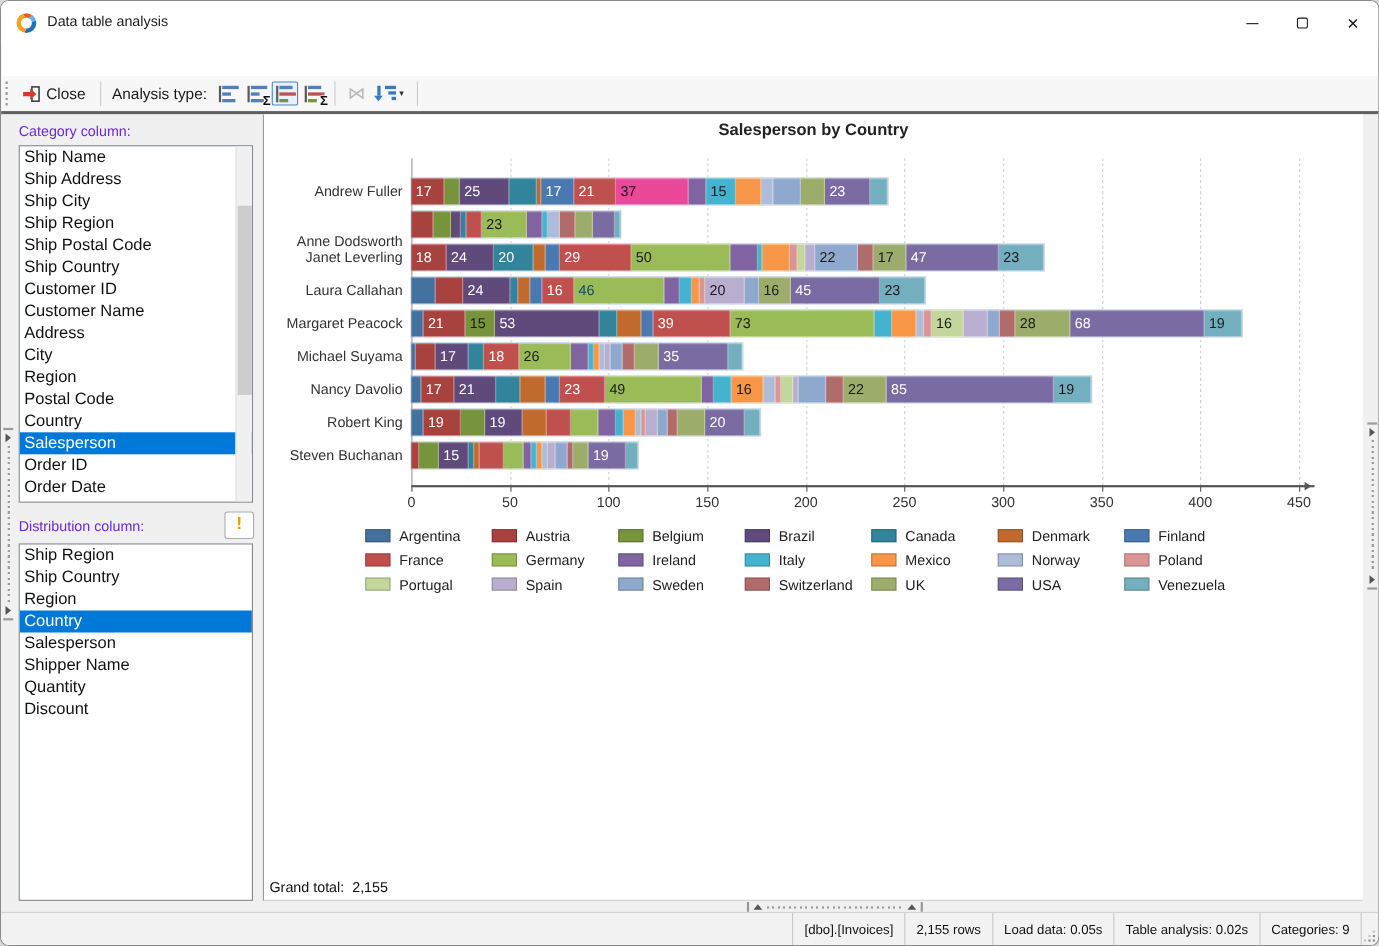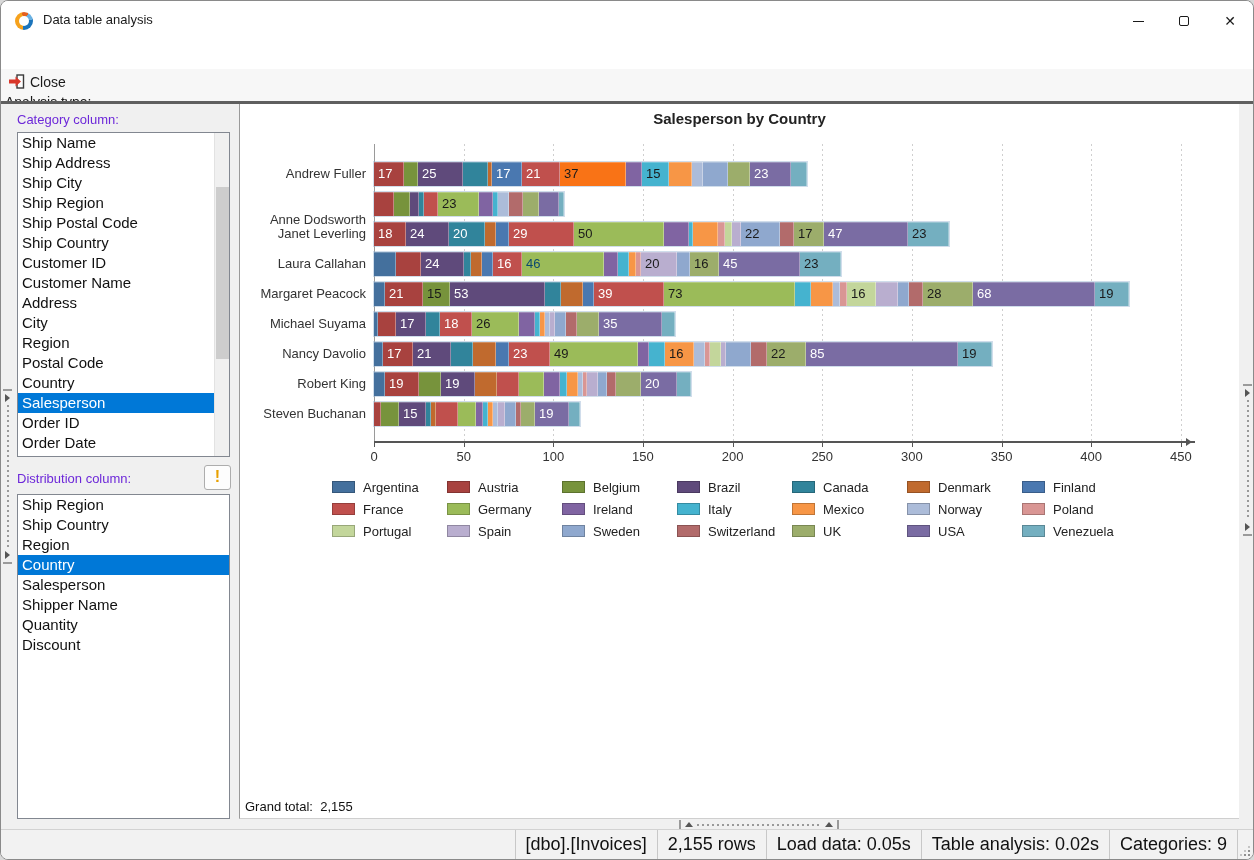--- a/index.html
+++ b/index.html
@@ -16,21 +16,21 @@
   .app-icon::after { content:""; position:absolute; left:4px; top:4px; width:10px; height:10px; border-radius:50%; background:#fff; }
   .title-text { position:absolute; left:42px; top:11px; font-size:13px; color:#1a1a1a; }
   .win-controls { position:absolute; right:0; top:0; height:40px; display:flex; }
   .win-btn { width:46px; height:40px; display:flex; align-items:center; justify-content:center; color:#1a1a1a; font-size:14px; }
   .glyph-min { width:11px; height:1px; background:#1a1a1a; }
   .glyph-max { width:10px; height:10px; border:1px solid #1a1a1a; border-radius:2px; }
   
   .menubar { position:absolute; left:0; top:40px; width:100%; height:28px; background:#fbfbfb; display:flex; align-items:center; padding-left:8px; border-bottom:1px solid #efefef; }
   .menu-item { padding:0 11px; font-size:14px; color:#1a1a1a; line-height:27px; }
   
-  .toolbar { position:absolute; left:0; top:68px; width:100%; height:32px; background:#f7f7f7; display:flex; align-items:flex-start;flex-direction:column; }
+  .toolbar { position:absolute; left:0; top:68px; width:100%; height:32px; background:#f7f7f7; display:flex; align-items:center; }
   .darkline { position:absolute; left:0; top:100px; width:100%; height:3px; background:#5f5f5f; }
   .grip-v { width:4px; height:22px; margin:0 5px 0 3px;
     background:repeating-linear-gradient(to bottom,#9a9a9a 0 2px,transparent 2px 5px); background-size:2px 100%; background-repeat:no-repeat; background-position:center; }
   .tb-btn { display:flex; align-items:center; gap:5px; padding:3px 6px; border:1px solid transparent; border-radius:2px; }
   .tb-label { font-size:14px; color:#1a1a1a; }
   .tb-sep { width:1px; height:22px; background:#c9c9c9; margin:0 6px; }
   .icon-box { position:relative; width:24px; height:22px; display:flex; align-items:center; justify-content:center;
     margin:0 1px; border:1px solid transparent; border-radius:2px; }
   .icon-box.selected { border-color:#4a86c8; background:#e8f1fa; }
   .mini-bars { position:relative; width:17px; height:15px; border-left:2px solid #5a5a5a; padding-left:1px; display:flex; flex-direction:column; justify-content:space-between; }
@@ -76,21 +76,21 @@
   .tick { position:absolute; width:1px; height:6px; background:#555; z-index:4; }
   .tick-label { position:absolute; width:40px; text-align:center; font-size:13px; color:#333; }
   .legend { position:absolute; display:grid; grid-template-columns:repeat(7,115px); grid-auto-rows:22px; }
   .legend-item { display:flex; align-items:center; gap:8px; }
   .swatch { width:23px; height:12px; border:1px solid rgba(0,0,0,.22); flex:0 0 auto; }
   .legend-name { font-size:13px; color:#222; white-space:nowrap; }
   .grand-total { position:absolute; left:5px; bottom:4px; font-size:13px; color:#111; }
   
   .statusbar { position:absolute; left:0; bottom:0; width:100%; height:30px; background:#f2f2f2; border-top:1px solid #d2d2d2;
     display:flex; justify-content:flex-end; align-items:stretch; }
-  .status-section { display:flex; align-items:center; padding:0 10px; border-left:1px solid #c8c8c8; font-size:18px; color:#111; white-space:nowrap; }
+  .status-section { display:flex; align-items:center; padding:0 10px; border-left:1px solid #c8c8c8; font-size:12px; color:#111; white-space:nowrap; }
   .grip-corner { width:16px; position:relative; border-left:1px solid #c8c8c8; }
   .grip-corner i { position:absolute; right:3px; bottom:3px; width:2px; height:2px; background:#8f8f8f;
     box-shadow:-4px 0 #8f8f8f,0 -4px #8f8f8f,-4px -4px #c4c4c4,-8px 0 #c4c4c4,0 -8px #c4c4c4; }
 </style>
 </head>
 <body>
 
 <div id="app">
 
   <div class="titlebar">
@@ -277,21 +277,21 @@
             <span style="color: rgb(255, 255, 255);">25</span>
           </div>
           <div class="seg" style="flex: 0 0 25px; background: rgb(49, 132, 155);"></div>
           <div class="seg" style="flex: 0 0 4px; background: rgb(192, 106, 46);"></div>
           <div class="seg" style="flex: 0 0 30px; background: rgb(74, 120, 176);">
             <span style="color: rgb(255, 255, 255);">17</span>
           </div>
           <div class="seg" style="flex: 0 0 38px; background: rgb(192, 80, 77);">
             <span style="color: rgb(255, 255, 255);">21</span>
           </div>
-          <div class="seg" style="flex: 0 0 66px; background: #f97316; text-decoration: underline;">
+          <div class="seg" style="flex: 0 0 66px; background: #ec4899; text-decoration: underline;">
             <span style="color: rgb(26, 26, 26);">37</span>
           </div>
           <div class="seg" style="flex: 0 0 16px; background: rgb(128, 100, 162);"></div>
           <div class="seg" style="flex: 0 0 27px; background: rgb(69, 179, 207);">
             <span style="color: rgb(26, 26, 26);">15</span>
           </div>
           <div class="seg" style="flex: 0 0 23px; background: rgb(247, 150, 70);"></div>
           <div class="seg" style="flex: 0 0 11px; background: rgb(172, 188, 217);"></div>
           <div class="seg" style="flex: 0 0 25px; background: rgb(143, 168, 206);"></div>
           <div class="seg" style="flex: 0 0 22px; background: rgb(156, 173, 107);"></div>

